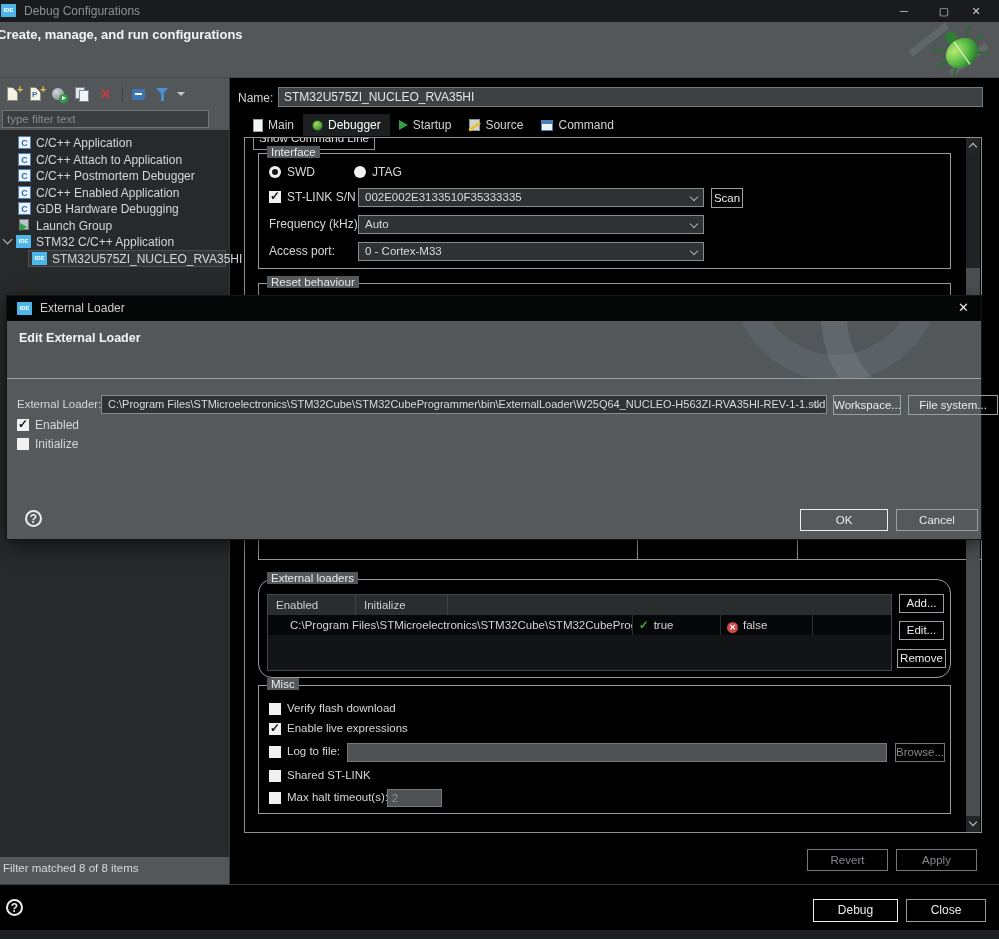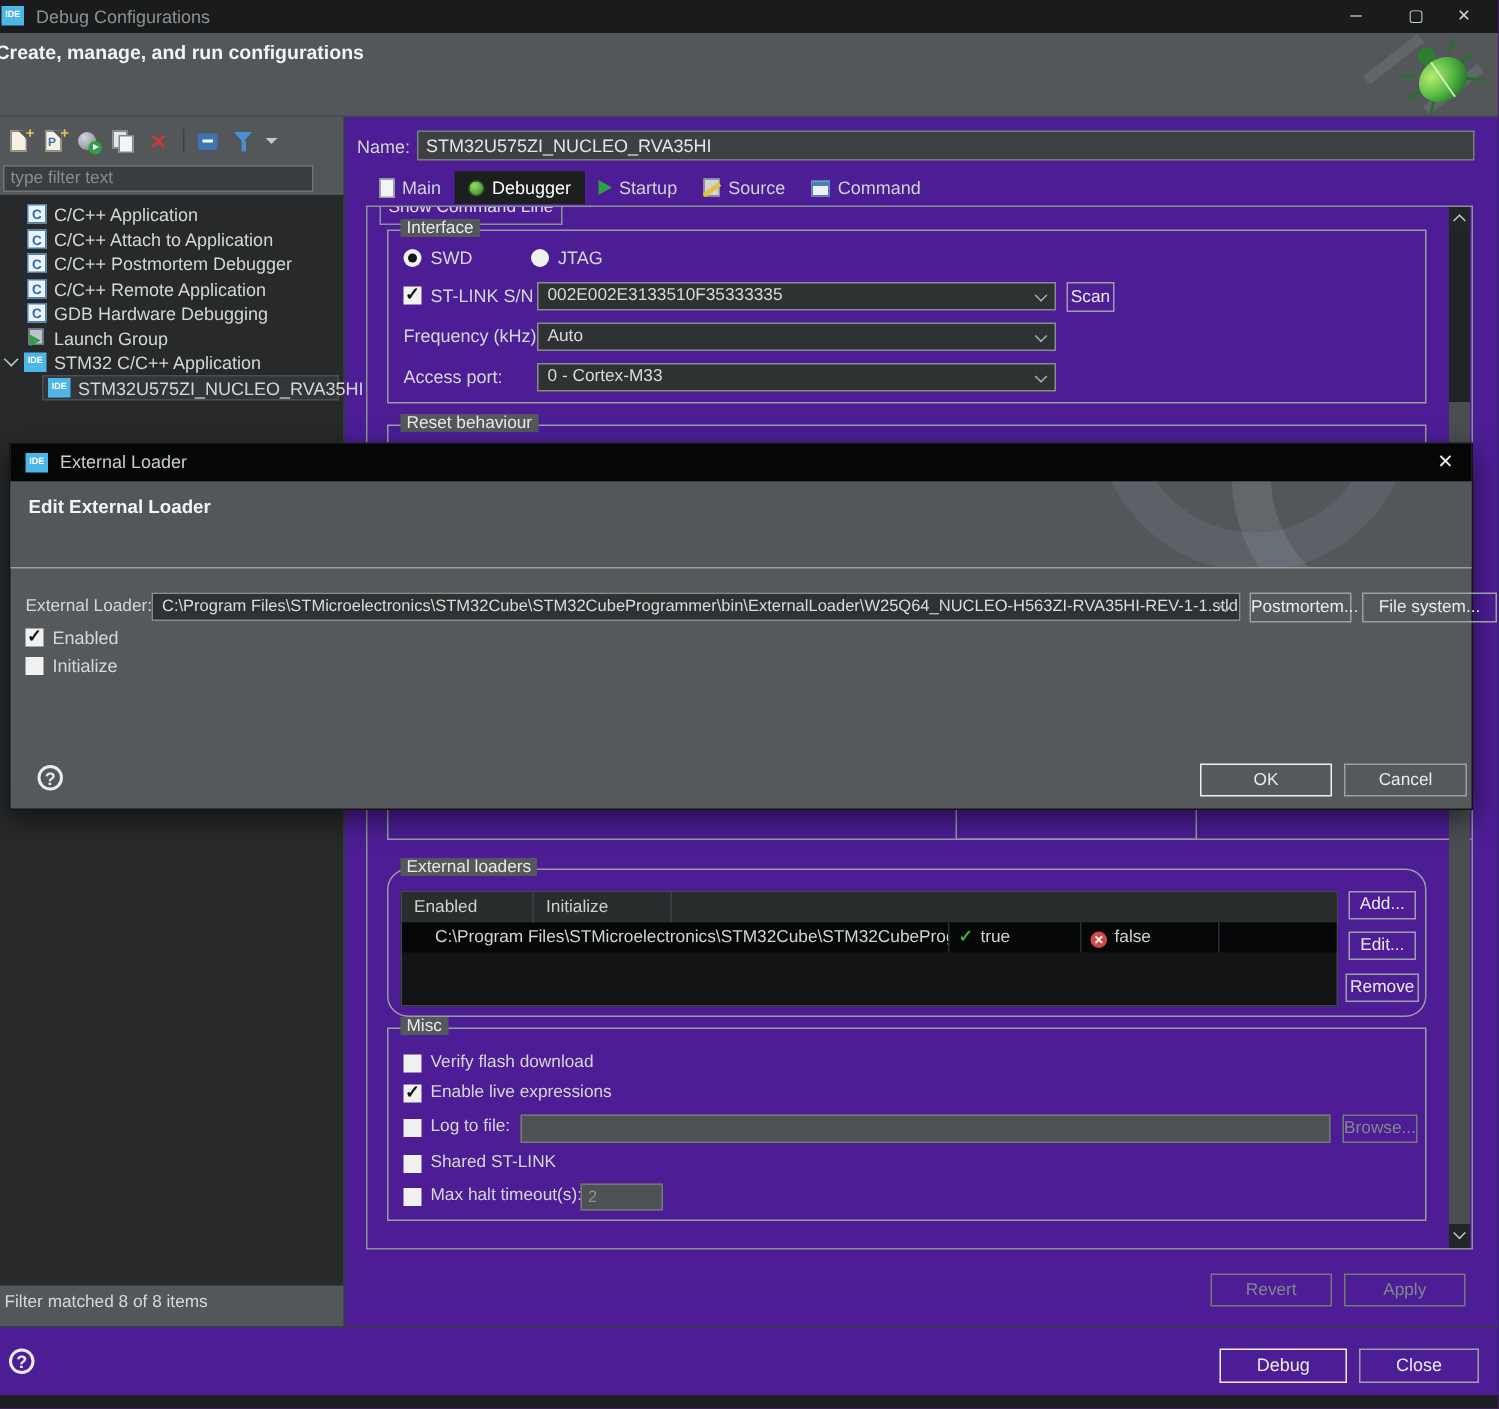--- a/index.html
+++ b/index.html
@@ -1,17 +1,17 @@
 <!DOCTYPE html>
 <html><head>
 <meta charset="utf-8">
 <style>
   * { margin:0; padding:0; box-sizing:border-box; }
   body { background:#2a2c2d; font-family:"Liberation Sans", sans-serif; }
-  .screen { position:relative; width:999px; height:939px; background:#4c1d95; overflow:hidden;
+  .screen { position:relative; width:999px; height:939px; background:#000000; overflow:hidden;
             font-family:"Liberation Sans", sans-serif; font-size:12px; color:#d5d8d9; }
 
   
   .titlebar { position:absolute; left:0; top:0; width:999px; height:22px; background:#191b1c; }
   .titlebar .appicon { position:absolute; left:1px; top:4px; }
   .titlebar .title { position:absolute; left:24px; top:4px; color:#8f9294; font-size:12px; }
   .winbtn { position:absolute; top:0; width:30px; height:22px; text-align:center; line-height:22px;
             color:#cfd2d3; font-size:11px; }
   .winbtn.min { right:80px; } .winbtn.max { right:40px; } .winbtn.close { right:8px; }
 
@@ -229,21 +229,21 @@
       <div class="treerow" style="top:21px; left:18px;">
           <span class="cicon">C</span>
           <span>C/C++ Attach to Application</span>
         </div>
       <div class="treerow" style="top:37px; left:18px;">
           <span class="cicon">C</span>
           <span>C/C++ Postmortem Debugger</span>
         </div>
       <div class="treerow" style="top:54px; left:18px;">
           <span class="cicon">C</span>
-          <span>C/C++ Remote Application</span>
+          <span>C/C++ Enabled Application</span>
         </div>
       <div class="treerow" style="top:70px; left:18px;">
           <span class="cicon">C</span>
           <span>GDB Hardware Debugging</span>
         </div>
       <div class="treerow" style="top:87px; left:18px;">
           <span class="lgicon">
             <span class="pg"></span>
             <span class="tri"></span>
           </span>
@@ -393,21 +393,21 @@
     <div class="modal-banner">
       <div class="arc" style="right:-70px; top:-120px; width:230px; height:230px;"></div>
       <div class="arc" style="right:40px; top:-150px; width:210px; height:210px; border-color:rgba(150,165,185,.14);"></div>
       <div class="hl">Edit External Loader</div>
     </div>
 
     <span class="lbl" style="left:10px; top:102px; font-size:11.5px;">External Loader:</span>
     <div class="combo" style="left:94px; top:99px; width:726px; font-size:11px; padding-right:18px; white-space:nowrap; overflow:hidden;">
       <span>C:\Program Files\STMicroelectronics\STM32Cube\STM32CubeProgrammer\bin\ExternalLoader\W25Q64_NUCLEO-H563ZI-RVA35HI-REV-1-1.stldr</span><span class="chev"></span>
     </div>
-    <div class="btn" style="left:826px; top:99px; width:68px; height:20px; line-height:18px;">Postmortem...</div>
+    <div class="btn" style="left:826px; top:99px; width:68px; height:20px; line-height:18px;">Workspace...</div>
     <div class="btn" style="left:901px; top:99px; width:90px; height:20px; line-height:18px;">File system...</div>
 
     <span class="checkbox checked" style="left:10px; top:123px;"></span>
     <span class="lbl" style="left:28px; top:122px; font-size:12px;">Enabled</span>
     <span class="checkbox" style="left:10px; top:142px;"></span>
     <span class="lbl" style="left:28px; top:141px; font-size:12px;">Initialize</span>
 
     <div class="helpicon" style="left:18px; top:214px;">?</div>
     <div class="btn focused" style="left:793px; top:213px; width:88px; height:22px; line-height:20px;">OK</div>
     <div class="btn" style="left:889px; top:213px; width:82px; height:22px; line-height:20px;">Cancel</div>

